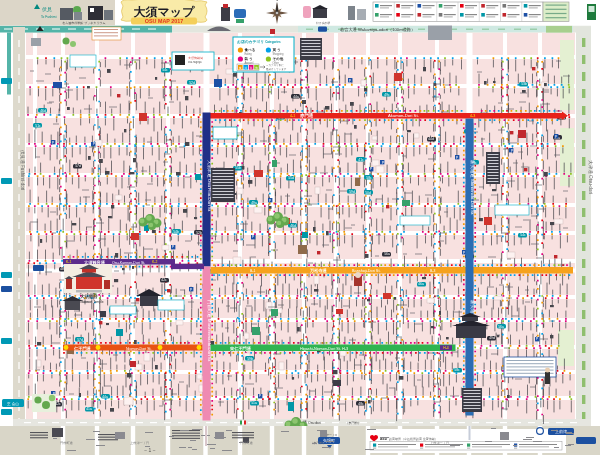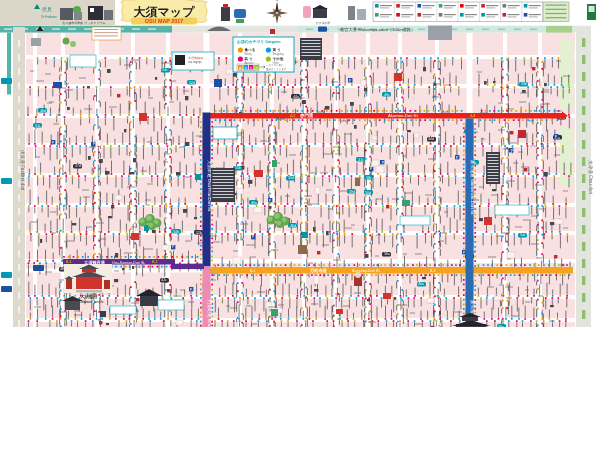--- a/index.html
+++ b/index.html
@@ -1,14 +1,14 @@
 <!DOCTYPE html>
 <html><head><meta charset="utf-8"><style>
 html,body{margin:0;padding:0;background:#fff;font-family:"Liberation Sans",sans-serif;}
-#wrap{position:relative;width:600px;height:327px;overflow:hidden;}
+#wrap{position:relative;width:600px;height:455px;overflow:hidden;}
 </style></head><body>
 <div id="wrap"><svg width="600" height="455" viewBox="0 0 600 455" font-family="Liberation Sans, sans-serif">
 <rect width="600" height="455" fill="#ffffff"></rect>
 <rect x="26" y="32.5" width="549" height="386.5" fill="#f8e1e0"></rect>
 <g fill="#ffffff">
         <rect x="33" y="33" width="4" height="386"></rect>
         <rect x="61" y="33" width="4" height="386"></rect>
         <rect x="95" y="33" width="4" height="386"></rect>
         <rect x="131" y="33" width="4" height="386"></rect>
         <rect x="166" y="33" width="4" height="386"></rect>

